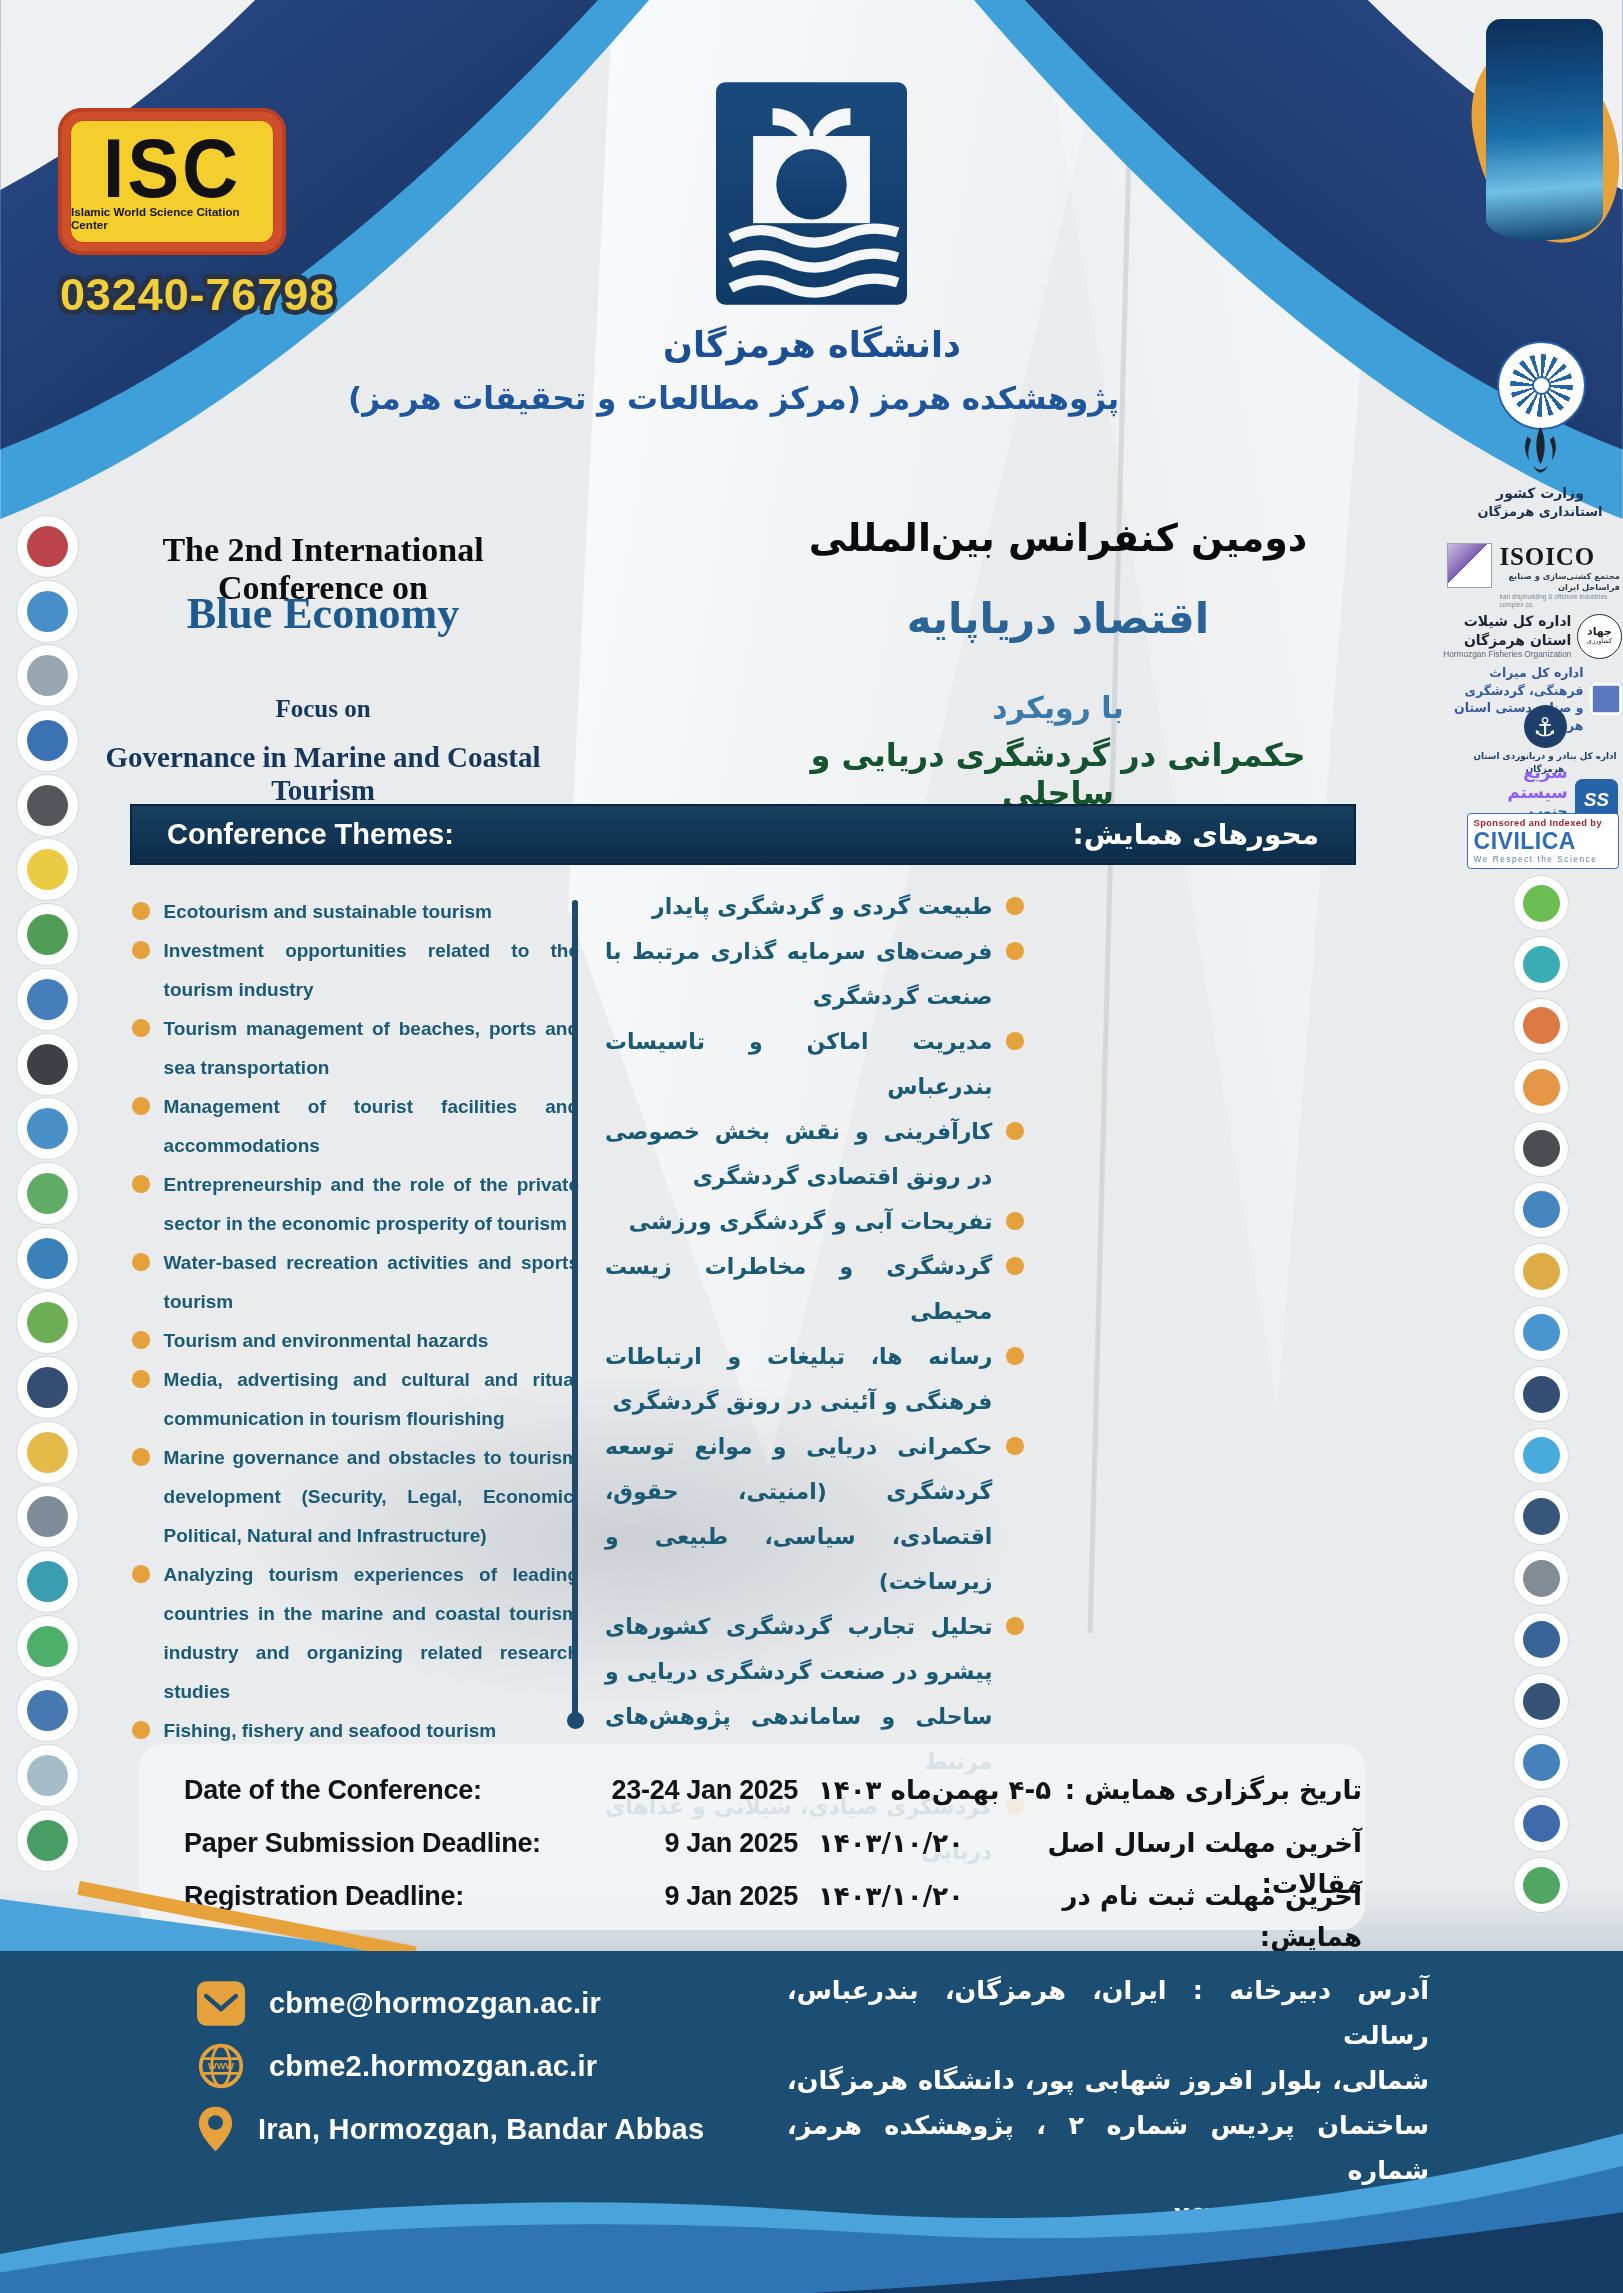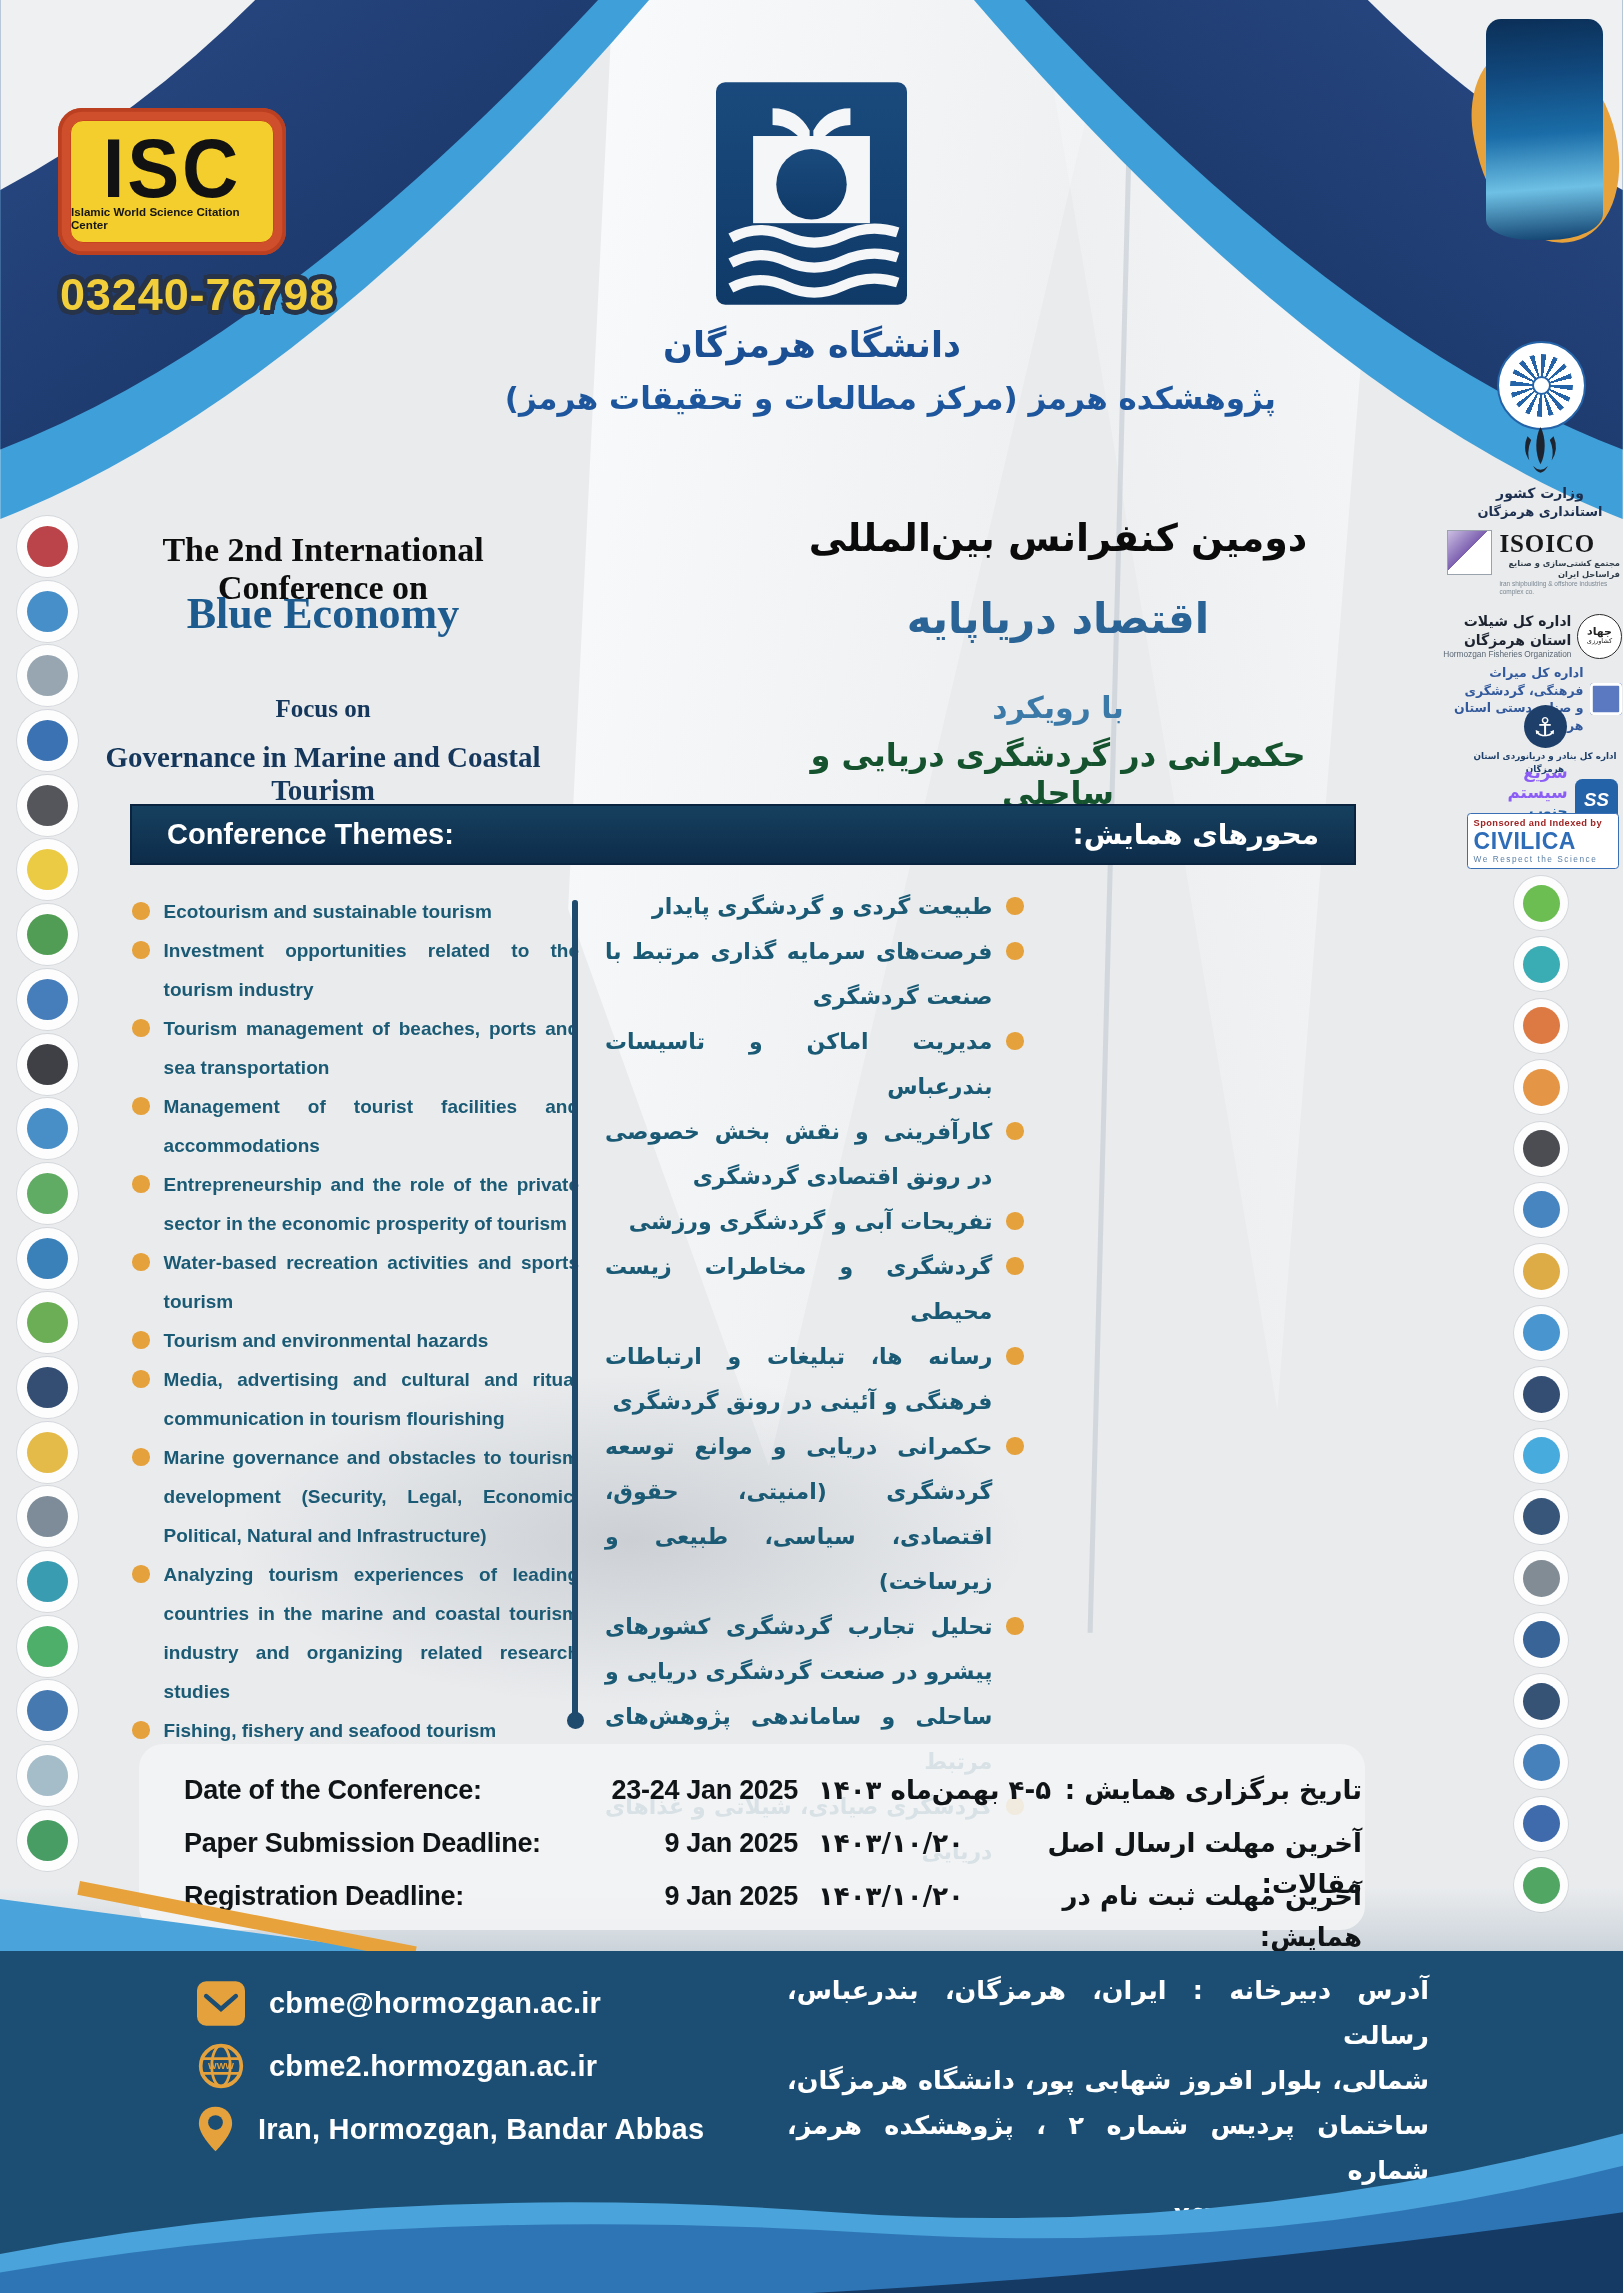--- a/index.html
+++ b/index.html
@@ -38,21 +38,21 @@
   .isc-acronym{font:900 78px/72px "Liberation Sans",sans-serif;color:#121212;letter-spacing:2.8px;transform:scaleY(1.06);}
   .isc-sub{font:bold 11.6px/13px "Liberation Sans",sans-serif;color:#161616;margin-top:1.9px;}
   .isc-code{position:absolute;left:35px;top:269px;width:325px;text-align:center;
        font:bold 45px "Liberation Sans",sans-serif;color:#f2cf3a;letter-spacing:0.9px;
        text-shadow:-4.6px 0 #273349,4.6px 0 #273349,0 -4.6px #273349,0 4.6px #273349,
                    -3.7px -3.7px #273349,3.7px -3.7px #273349,-3.7px 3.7px #273349,3.7px 3.7px #273349;}
   
   .uni-logo{position:absolute;left:716px;top:82px;}
   .uni-name{position:absolute;left:441px;top:325px;width:742px;direction:rtl;text-align:center;
        font:bold 35px "DejaVu Sans",sans-serif;color:#1b4f94;}
-  .uni-inst{position:absolute;left:348px;top:380px;width:928px;direction:rtl;text-align:right;
+  .uni-inst{position:absolute;left:348px;top:380px;width:928px;direction:rtl;text-align:left;
        font:bold 31px "DejaVu Sans",sans-serif;color:#1d569c;}
   
   .ten{position:absolute;left:82px;width:482px;text-align:center;color:#0d0d0d;
        font-family:"Liberation Serif",serif;font-weight:bold;}
   .ten1{top:531px;font-size:34px;}
   .ten2{top:588px;font-size:44px;color:#1d5b8f;}
   .ten3{top:695px;font-size:25px;color:#16375c;}
   .ten4{top:741px;font-size:29px;color:#16375c;}
   .tfa{position:absolute;left:805px;width:506px;direction:rtl;text-align:center;
        font-family:"DejaVu Sans",sans-serif;font-weight:bold;color:#0b0b0b;}
@@ -101,21 +101,21 @@
   #right-rail .plogo span{width:37px;height:37px;}
   
   .compass{position:absolute;left:1497px;top:341px;width:85px;height:85px;border-radius:50%;background:#fff;
        border:2.8px solid #2563a8;display:flex;align-items:center;justify-content:center;}
   .compass .star{width:63px;height:63px;border-radius:50%;
        background:repeating-conic-gradient(#2563a8 0 9deg,#ffffff 9deg 22.5deg);}
   .compass .hub{position:absolute;width:15px;height:15px;border-radius:50%;background:#fff;border:2.8px solid #2563a8;}
   .ministry{position:absolute;left:1464px;top:425px;width:152px;text-align:center;}
   .ministry .m1{font:bold 14px/20.4px "DejaVu Sans",sans-serif;color:#1d2f4e;direction:rtl;}
   .ministry .m2{font:bold 13px/18.6px "DejaVu Sans",sans-serif;color:#1d2f4e;direction:rtl;}
-  .isoico{position:absolute;left:1447px;top:530px;width:173px;display:flex;gap:7.4px;align-items:flex-start;}
+  .isoico{position:absolute;left:1447px;top:543px;width:173px;display:flex;gap:7.4px;align-items:flex-start;}
   .isoico .icon{flex:0 0 auto;width:43px;height:43px;border:0.9px solid #9aa3ad;
        background:linear-gradient(135deg,#cbbfe2 0%,#7c5fb0 46%,#ffffff 46%);}
   .isoico .nm{font:bold 25px/28px "Liberation Serif",serif;color:#17181a;letter-spacing:0.9px;}
   .isoico .s1{font:bold 8.3px/11px "DejaVu Sans",sans-serif;color:#33404c;direction:rtl;}
   .isoico .s2{font:6.5px/8.3px "Liberation Sans",sans-serif;color:#7c8893;}
   .fisheries{position:absolute;left:1440px;top:612px;width:182px;direction:rtl;display:flex;gap:5.6px;align-items:center;}
   .stamp{flex:0 0 auto;width:43px;height:43px;border-radius:50%;border:1.9px solid #2c2c2c;background:#fff;
        display:flex;flex-direction:column;align-items:center;justify-content:center;}
   .stamp b{font:bold 11px/12px "DejaVu Sans",sans-serif;color:#222;}
   .stamp i{font:6.5px/7.4px "DejaVu Sans",sans-serif;color:#222;font-style:normal;}

